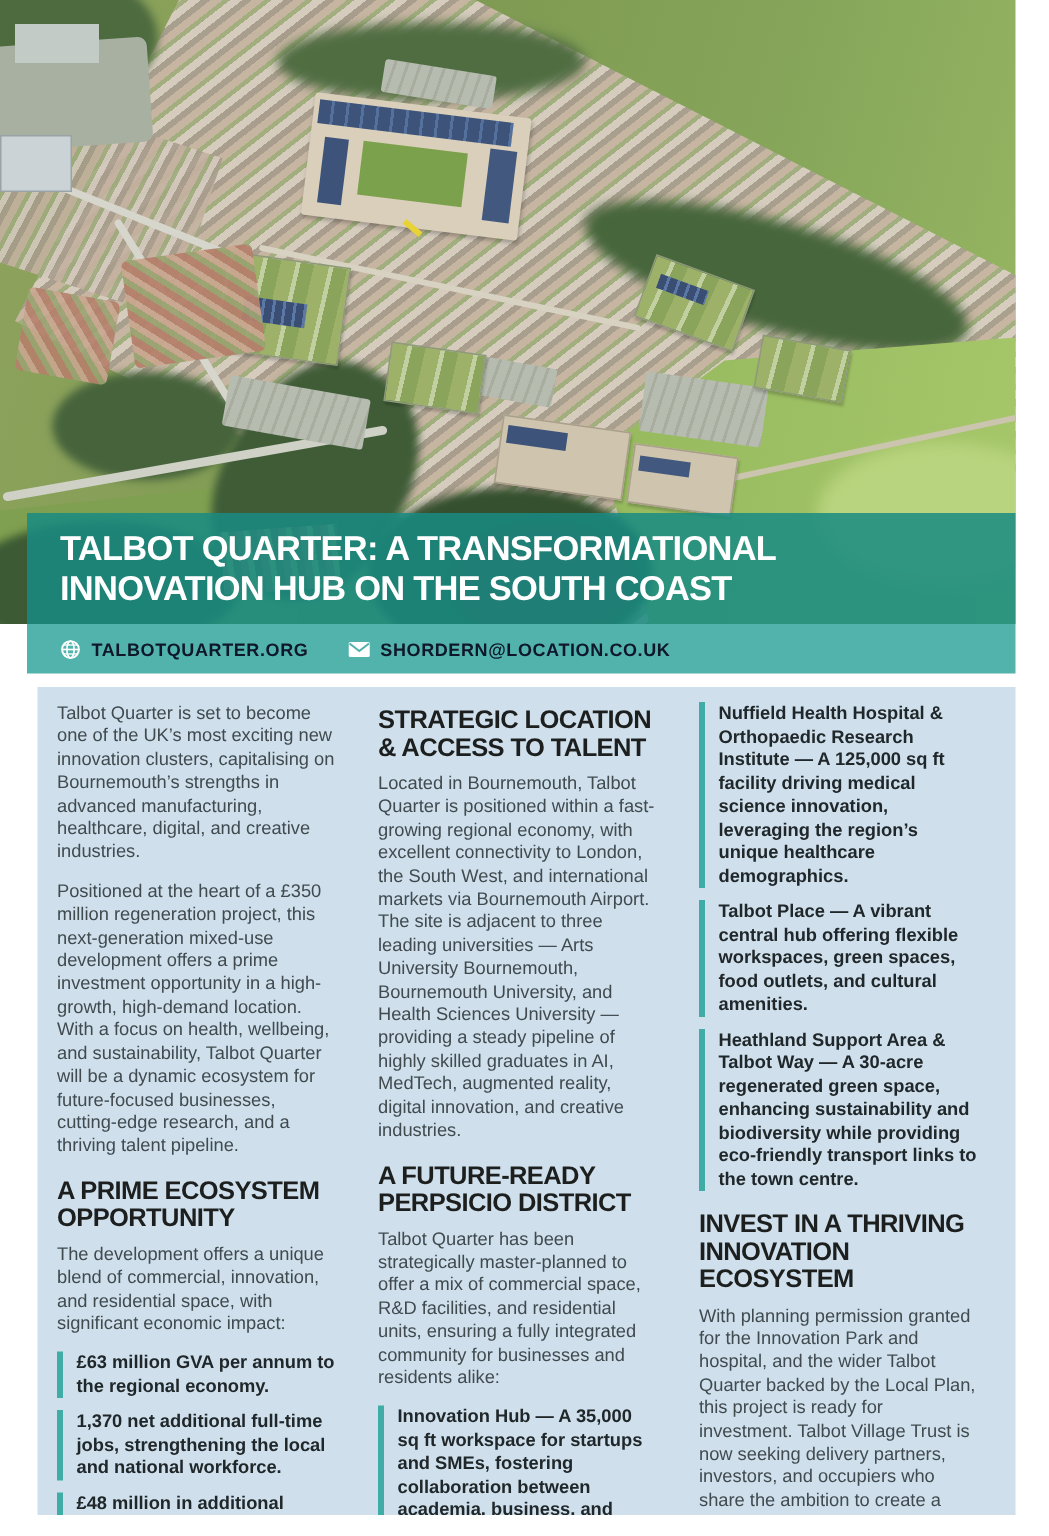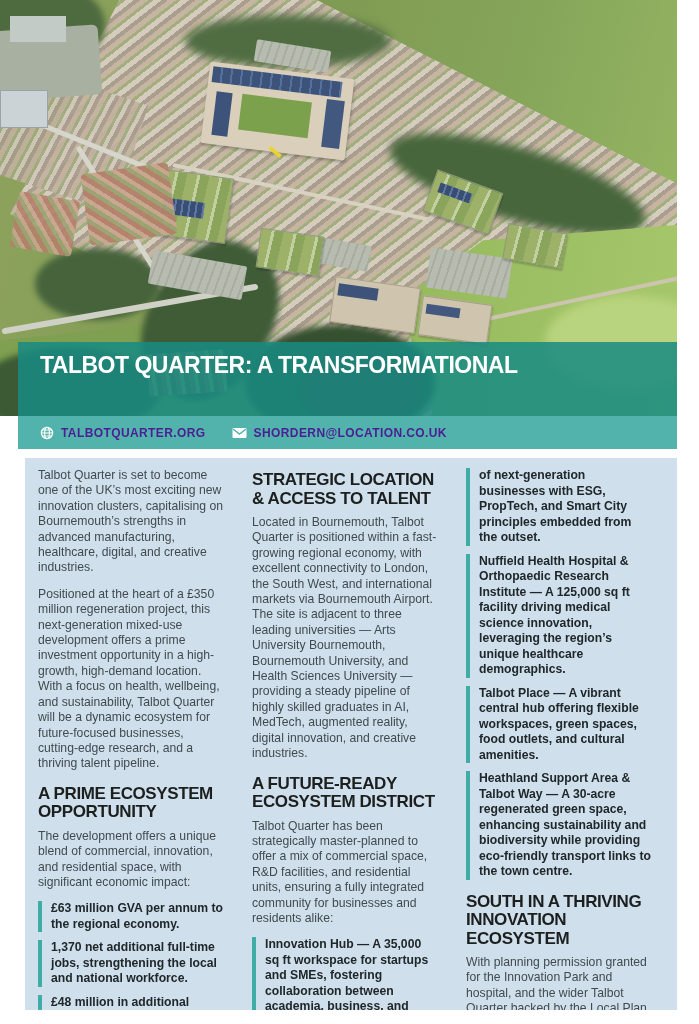--- a/index.html
+++ b/index.html
@@ -91,21 +91,21 @@
     padding:10px 0 12px 22px;
   }
   .hero .t{
     display:block;font-weight:bold;font-size:23px;line-height:27px;letter-spacing:-0.5px;
   }
   
   .contact{
     position:absolute;left:18px;top:416px;width:659px;height:33px;
     background:var(--accent-teal);display:flex;align-items:center;gap:26px;padding-left:22px;
   }
-  .contact .item{display:flex;align-items:center;gap:7px;color:#4c1d95;font-weight:bold;font-size:12px;letter-spacing:0.4px;}
+  .contact .item{display:flex;align-items:center;gap:7px;color:#0f172a;font-weight:bold;font-size:12px;letter-spacing:0.4px;}
   .contact svg{display:block;}
   
   .panel{
     position:absolute;left:25px;top:458px;width:652px;height:552px;
     background:var(--panel-blue);
     display:flex;gap:29px;padding:10px 26px 12px 13px;overflow:hidden;
   }
   .col{flex:1 1 0;min-width:0;}
   .para{
     margin:0 0 11px 0;font-size:12.2px;line-height:15.4px;color:var(--body-text);
@@ -165,20 +165,21 @@
   <div class="btan bt2"></div>
   <div class="bn2"></div>
   <div class="red1"></div>
   <div class="red2"></div>
   <div class="allot"></div>
   <div class="crane"></div>
 </div>
 
 <div class="hero">
   <span class="t">TALBOT QUARTER: A TRANSFORMATIONAL</span>
+  <span class="t">INNOVATION HUB ON THE SOUTH COAST</span>
 </div>
 
 <div class="contact">
   <span class="item">
     <span>
       <svg width="14" height="14" viewBox="0 0 14 14">
         <circle cx="7" cy="7" r="5.6" fill="none" stroke="#ffffff" stroke-width="1.3"></circle>
         <ellipse cx="7" cy="7" rx="2.4" ry="5.6" fill="none" stroke="#ffffff" stroke-width="1.1"></ellipse>
         <line x1="1.4" y1="7" x2="12.6" y2="7" stroke="#ffffff" stroke-width="1.1"></line>
         <line x1="2.1" y1="4" x2="11.9" y2="4" stroke="#ffffff" stroke-width="0.9"></line>
@@ -206,28 +207,27 @@
     <h3 class="h">A PRIME ECOSYSTEM OPPORTUNITY</h3>
     <p class="para">The development offers a unique blend of commercial, innovation, and residential space, with significant economic impact:</p>
     <div class="bullet">£63 million GVA per annum to the regional economy.</div>
     <div class="bullet">1,370 net additional full-time jobs, strengthening the local and national workforce.</div>
     <div class="bullet">£48 million in additional earnings per year, driving prosperity and business growth.</div>
   </div>
 
   <div class="col">
     <h3 class="h">STRATEGIC LOCATION &amp; ACCESS TO TALENT</h3>
     <p class="para">Located in Bournemouth, Talbot Quarter is positioned within a fast-growing regional economy, with excellent connectivity to London, the South West, and international markets via Bournemouth Airport. The site is adjacent to three leading universities — Arts University Bournemouth, Bournemouth University, and Health Sciences University — providing a steady pipeline of highly skilled graduates in AI, MedTech, augmented reality, digital innovation, and creative industries.</p>
-    <h3 class="h">A FUTURE-READY ECOSYSTEM DISTRICT</h3>
+    <h3 class="h">A FUTURE-READY PERPSICIO DISTRICT</h3>
     <p class="para">Talbot Quarter has been strategically master-planned to offer a mix of commercial space, R&amp;D facilities, and residential units, ensuring a fully integrated community for businesses and residents alike:</p>
     <div class="bullet">Innovation Hub — A 35,000 sq ft workspace for startups and SMEs, fostering collaboration between academia, business, and industry.</div>
 
   </div>
 
   <div class="col">
-    <div class="bullet">of next-generation businesses with ESG, PropTech, and Smart City principles embedded from the outset.</div>
     <div class="bullet">Nuffield Health Hospital &amp; Orthopaedic Research Institute — A 125,000 sq ft facility driving medical science innovation, leveraging the region’s unique healthcare demographics.</div>
     <div class="bullet">Talbot Place — A vibrant central hub offering flexible workspaces, green spaces, food outlets, and cultural amenities.</div>
     <div class="bullet">Heathland Support Area &amp; Talbot Way — A 30-acre regenerated green space, enhancing sustainability and biodiversity while providing eco-friendly transport links to the town centre.</div>
-    <h3 class="h">SOUTH IN A THRIVING INNOVATION ECOSYSTEM</h3>
+    <h3 class="h">INVEST IN A THRIVING INNOVATION ECOSYSTEM</h3>
     <p class="para">With planning permission granted for the Innovation Park and hospital, and the wider Talbot Quarter backed by the Local Plan, this project is ready for investment. Talbot Village Trust is now seeking delivery partners, investors, and occupiers who share the ambition to create a world-class innovation district that bridges business, research, and quality of life.</p>
   </div>
 
 </div>
 
 </body></html>

